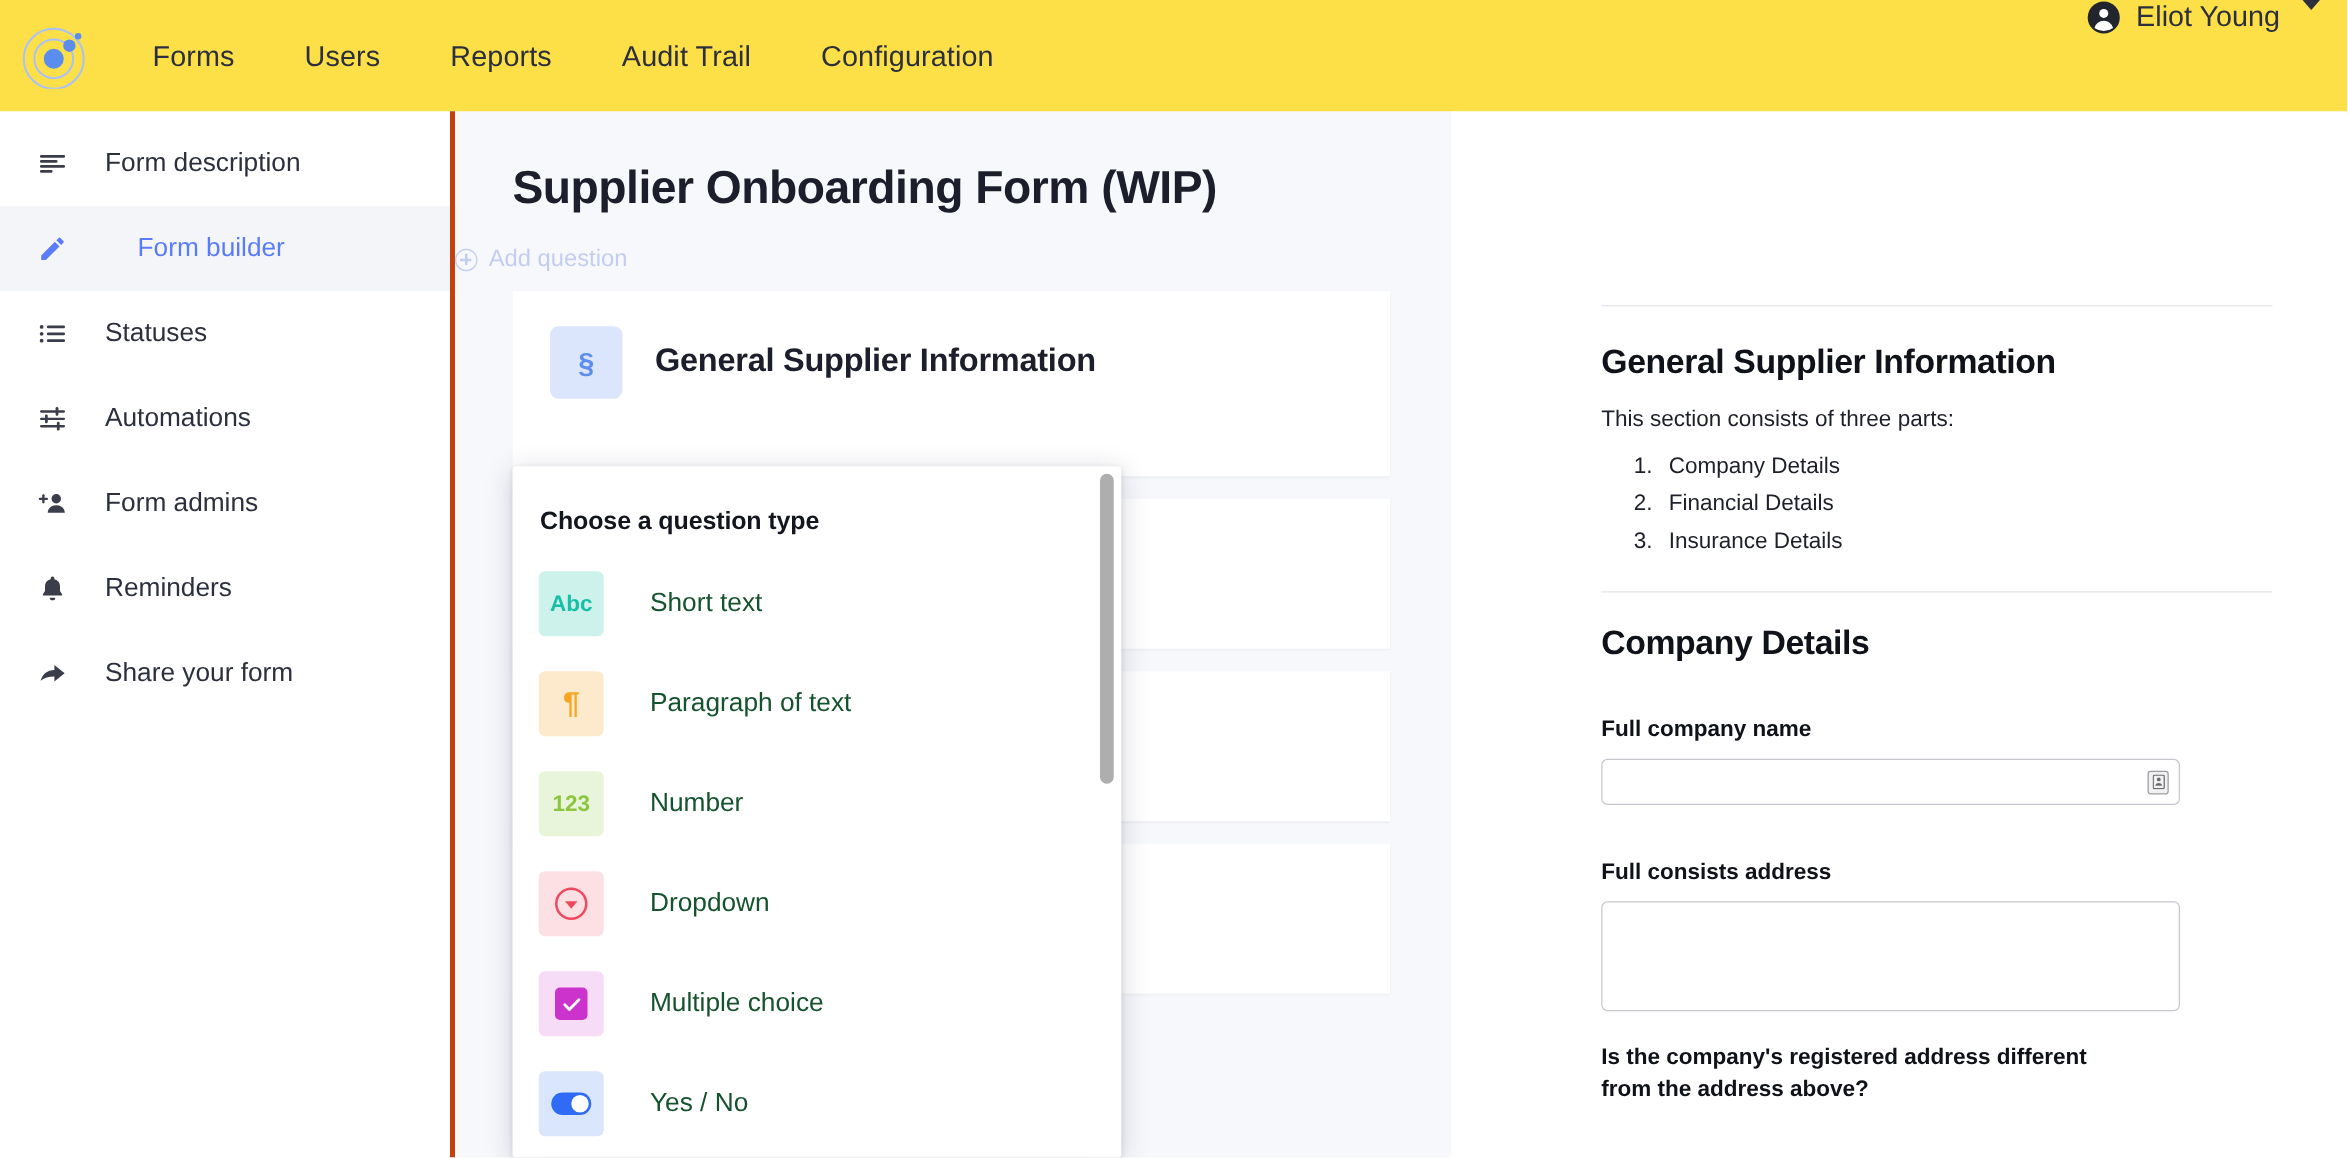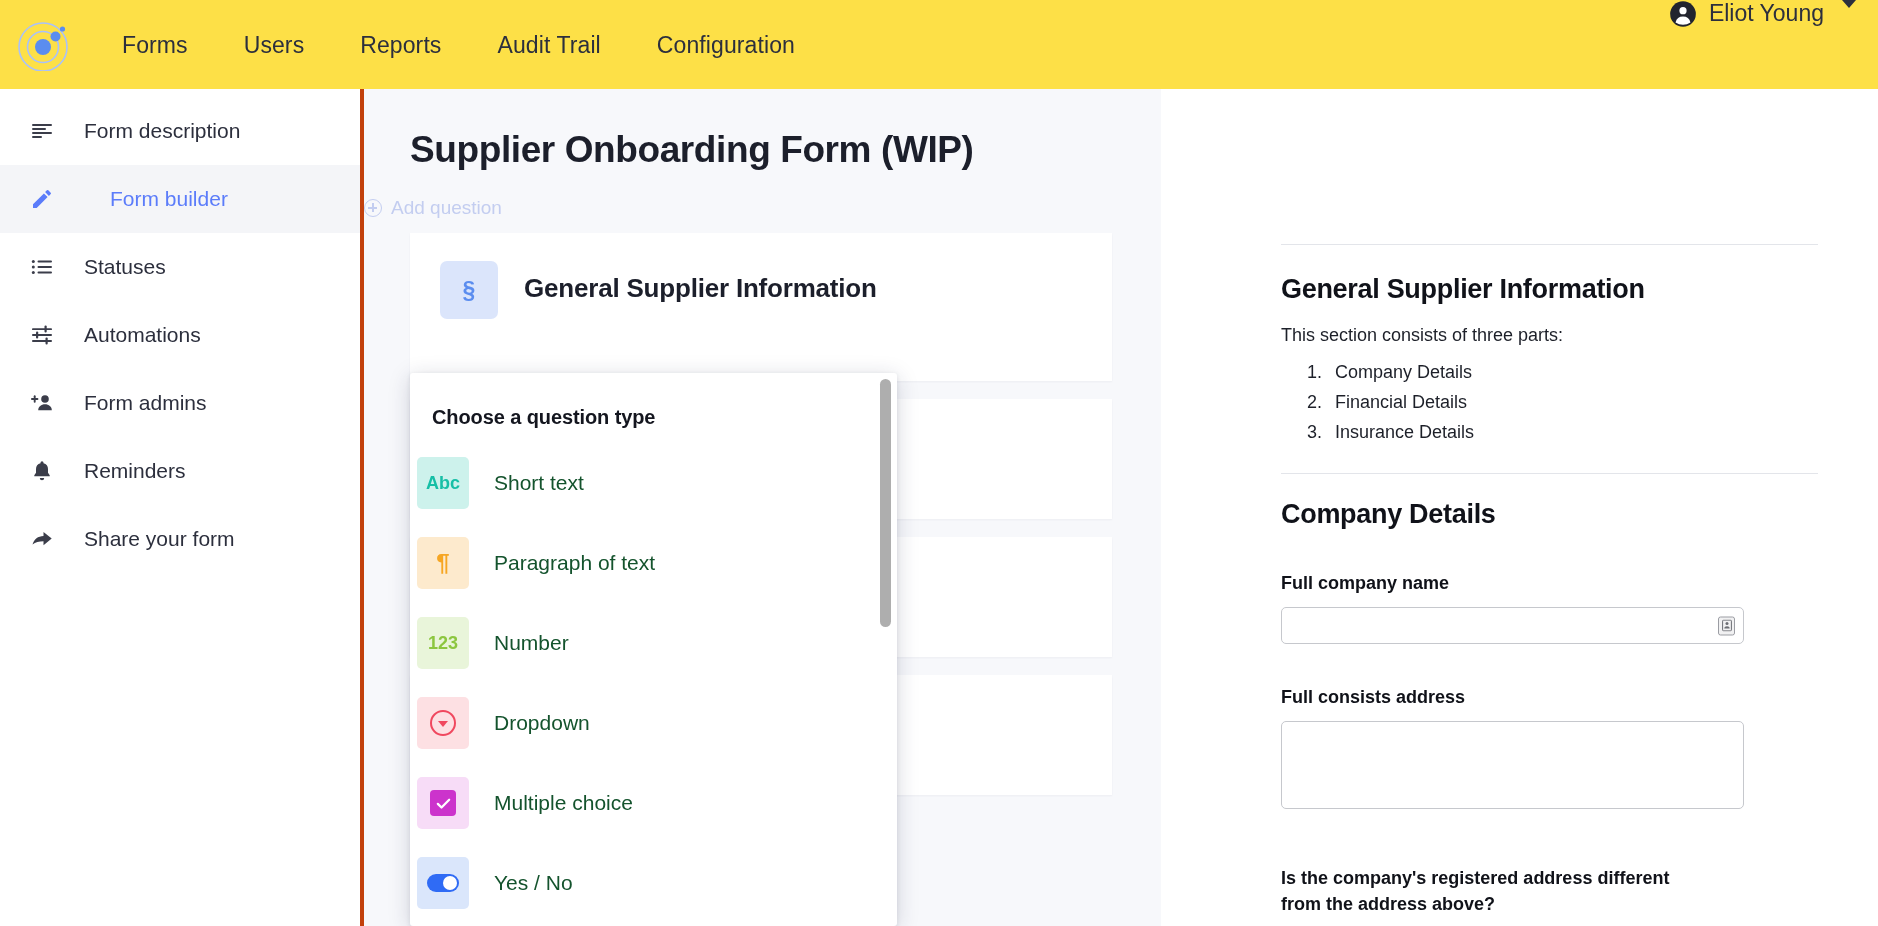--- a/index.html
+++ b/index.html
@@ -124,21 +124,21 @@
     box-shadow: 0 4px 22px rgba(25,35,70,.18), 0 1px 4px rgba(25,35,70,.10);
     overflow: hidden; z-index: 40;
   }
   .popup-title {
     font-size: 20px; font-weight: bold; color: #14161f;
     padding: 33px 16px 0 22px; letter-spacing: -.1px;
   }
   .qtype-list { padding-top: 14px; }
   .qtype {
     height: 80px; display: flex; align-items: center;
-    padding-left: 7px; cursor: pointer;
+    padding-left: 21px; cursor: pointer; gap: 12px;
   }
   .qtype-icon {
     width: 52px; height: 52px; border-radius: 5px; flex: none;
     display: flex; align-items: center; justify-content: center;
     font-size: 18px; font-weight: bold;
   }
   .qtype-label { font-size: 21px; color: #14532d; margin-left: 25px; }
 
   .toggle-pill {
     width: 32px; height: 18px; border-radius: 9px; background: #2f6bf5;
@@ -203,21 +203,21 @@
     position: absolute; right: 8px; top: 50%; transform: translateY(-50%);
     width: 17px; height: 19px; border: 1px solid #9b9da3; border-radius: 2.5px;
     background: #f1f1f2; display: flex; align-items: center; justify-content: center;
   }
   .pv-textarea {
     margin-top: 13px; height: 88px; width: 463px;
     border: 1px solid #c6c8cd; border-radius: 5px; background: #fff;
   }
   .pv-question {
     font-size: 18px; font-weight: bold; color: #101219;
-    margin-top: 56px; width: 430px; line-height: 1.45;
+    margin-top: 23px; width: 430px; line-height: 1.45;
   }
 </style>
 </head>
 <body>
 
 <div id="app">
 
   <div class="topnav">
 
     <div class="logo-wrap">

